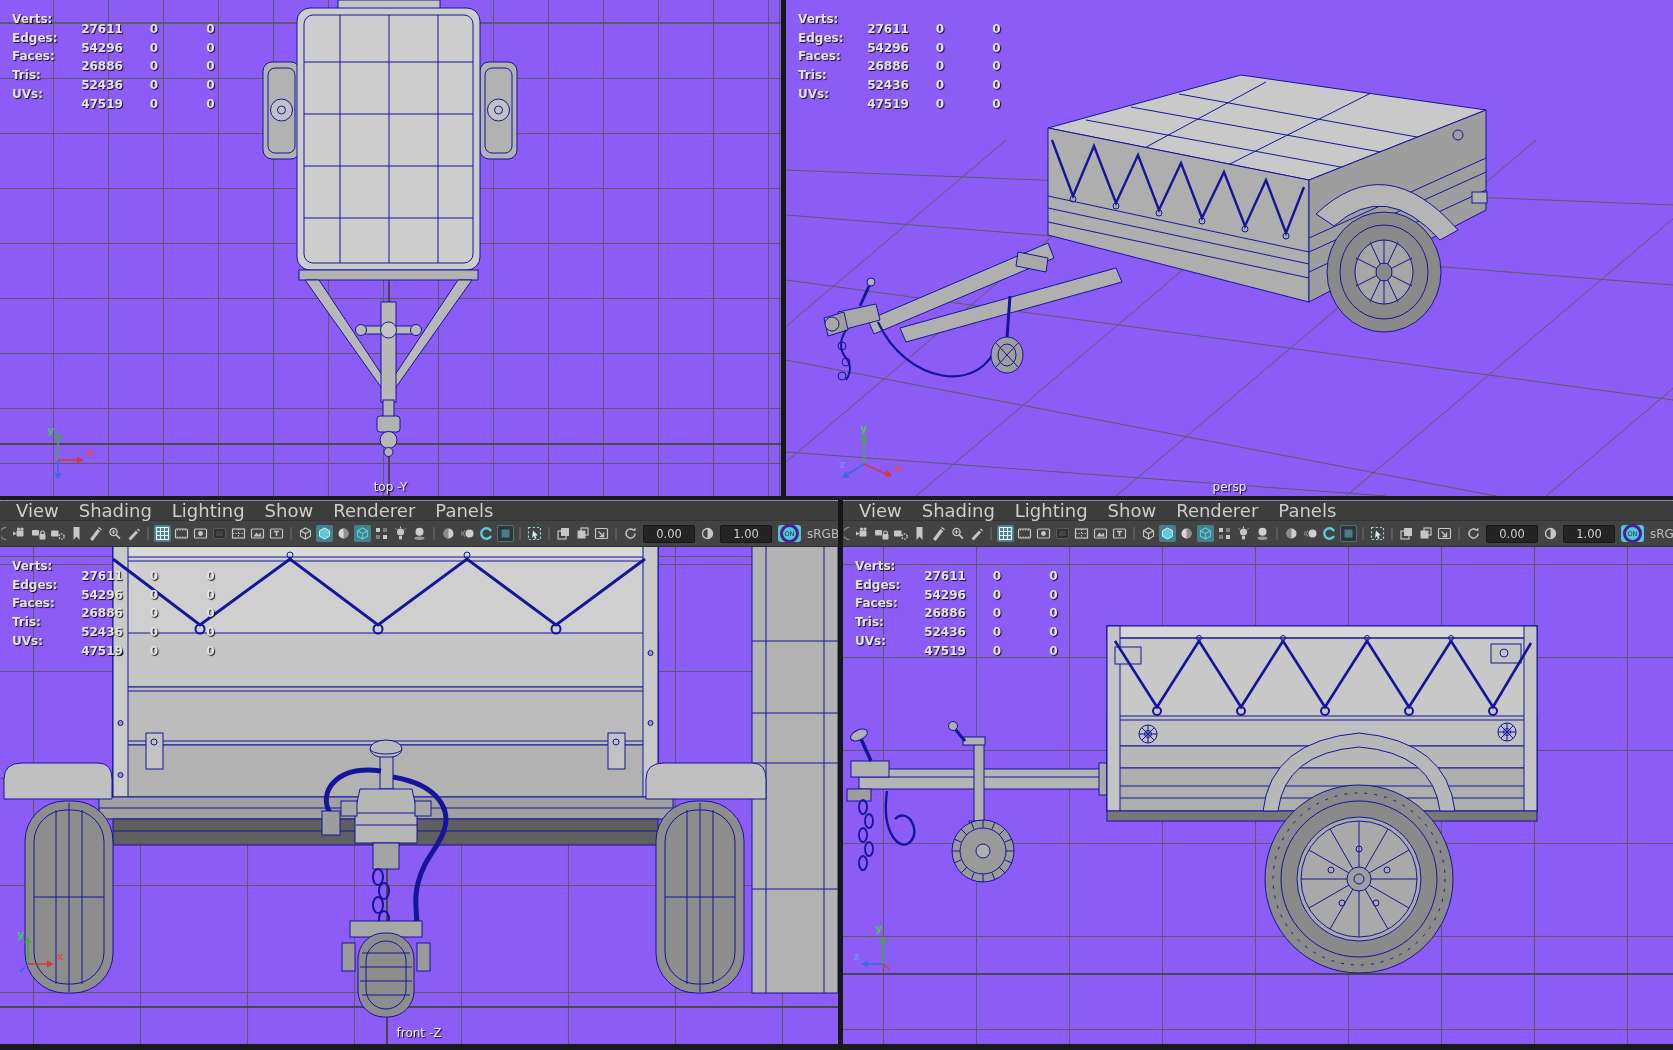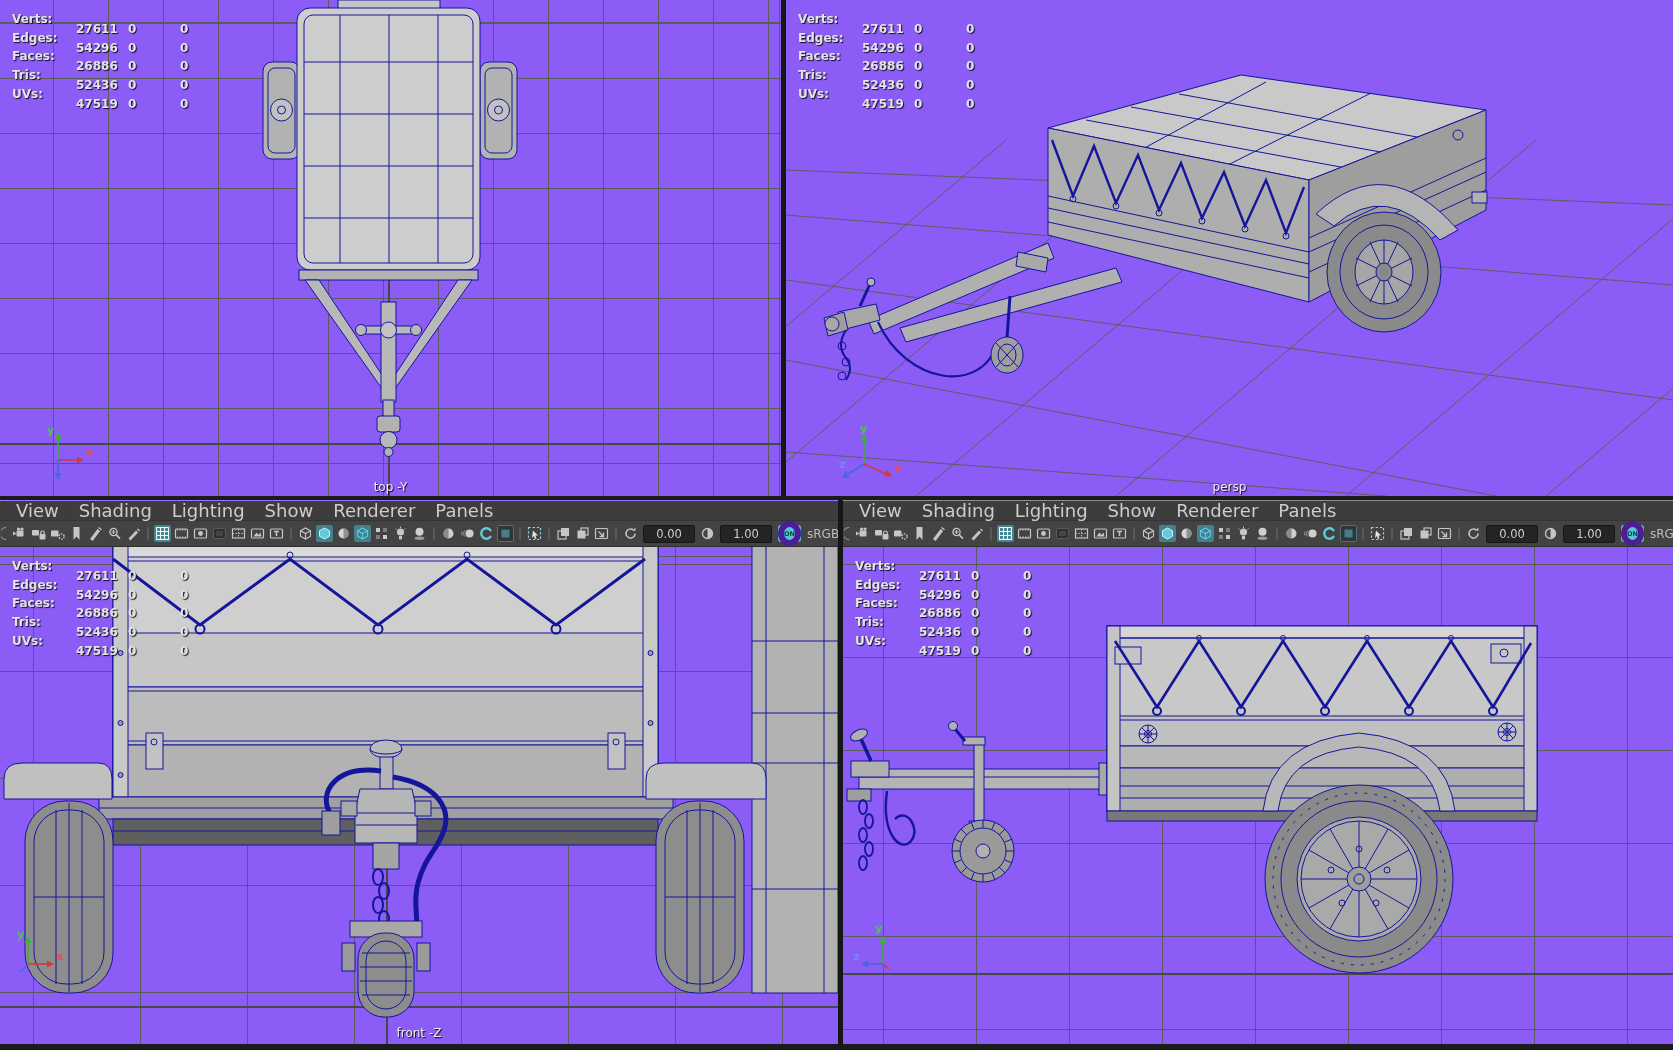--- a/index.html
+++ b/index.html
@@ -22,21 +22,21 @@
       background-position:40px 63px;}
   .axline{position:absolute;background:#484848;}
   .axline.v{width:2px;top:0;bottom:0;}
   .axline.h{height:2px;left:0;right:0;}
   .scene{position:absolute;left:0;top:0;}
   
   .hud{position:absolute;left:12px;top:2px;z-index:5;}
   .hud.low{top:48px;}
   .hrow{display:grid;grid-template-columns:64px 52px 52px 61px;height:18.7px;align-items:center;
         font-size:12px;font-weight:bold;color:#e4e4e4;text-shadow:1px 1px 1px rgba(0,0,0,.85);}
-  .hv,.hz{text-align:left;margin-top:20px;}
+  .hv,.hz{text-align:center;margin-top:20px;}
   .vplabel{position:absolute;left:0;right:0;text-align:center;font-size:12px;font-weight:normal;
         color:#ececec;text-shadow:1px 1px 1px rgba(0,0,0,.9);z-index:5;}
   .vplabel.top{bottom:2px;} .vplabel.bot{bottom:4px;}
   .gizmo{position:absolute;z-index:4;}
   .gizmo text{font-size:11px;font-weight:bold;}
   
   .mbar{position:absolute;top:0;left:0;right:0;height:19px;background:#3d3d3d;display:flex;
         align-items:center;padding-left:6px;z-index:10;border-bottom:1px solid #343434;}
   .mitem{padding:0 10px;font-size:18px;color:#cdcdcd;cursor:default;}
   .tbar{position:absolute;top:20px;left:0;right:0;height:25px;background:#434343;display:flex;
@@ -47,22 +47,22 @@
   .tbi svg{width:15px;height:15px;display:block;}
   .tbi.act{background:#44808f;}
   .tbi.pressed{background:#2e3638;box-shadow:inset 0 0 0 1px #55707a;}
   .tgrip{width:7px;height:17px;margin-right:2px;flex:0 0 auto;}
   .tsep{width:2px;height:13px;background:#5a5a5a;margin:0 4px;border-radius:1px;flex:0 0 auto;}
   .tfield{width:50px;height:16px;background:#242424;border:1px solid #171717;border-radius:2px;
         color:#cfcfcf;font-size:11.5px;display:flex;align-items:center;justify-content:center;
         margin:0 3px;flex:0 0 auto;}
   .onbtn{width:23px;height:17px;background:#54c5d9;border-radius:3px;display:flex;align-items:center;
         justify-content:center;margin:0 3px;flex:0 0 auto;}
-  .onbtn span{width:13px;height:13px;border:6px solid #4c1d95;border-radius:50%;font-size:6.5px;
-        font-weight:bold;color:#123c46;display:flex;align-items:center;justify-content:center;text-align:right;}
+  .onbtn span{width:13px;height:13px;border:3px solid #4c1d95;border-radius:50%;font-size:6.5px;
+        font-weight:normal;color:#123c46;display:flex;align-items:center;justify-content:center;text-align:right;}
   .cspace{color:#bdbdbd;font-size:12px;margin-left:3px;white-space:nowrap;flex:0 0 auto;}
   .gap-h{position:absolute;left:0;right:0;top:496px;height:4px;background:#1b1b1b;}
   .strip-bottom{position:absolute;left:0;right:0;top:1044px;height:6px;background:#1b1b1b;}
 </style>
 </head>
 <body>
 
 <div class="pane" style="left:0;top:0;width:781px;height:496px">
   <div class="canvas grid-tl">
     <div class="axline v" style="left:388px"></div>

